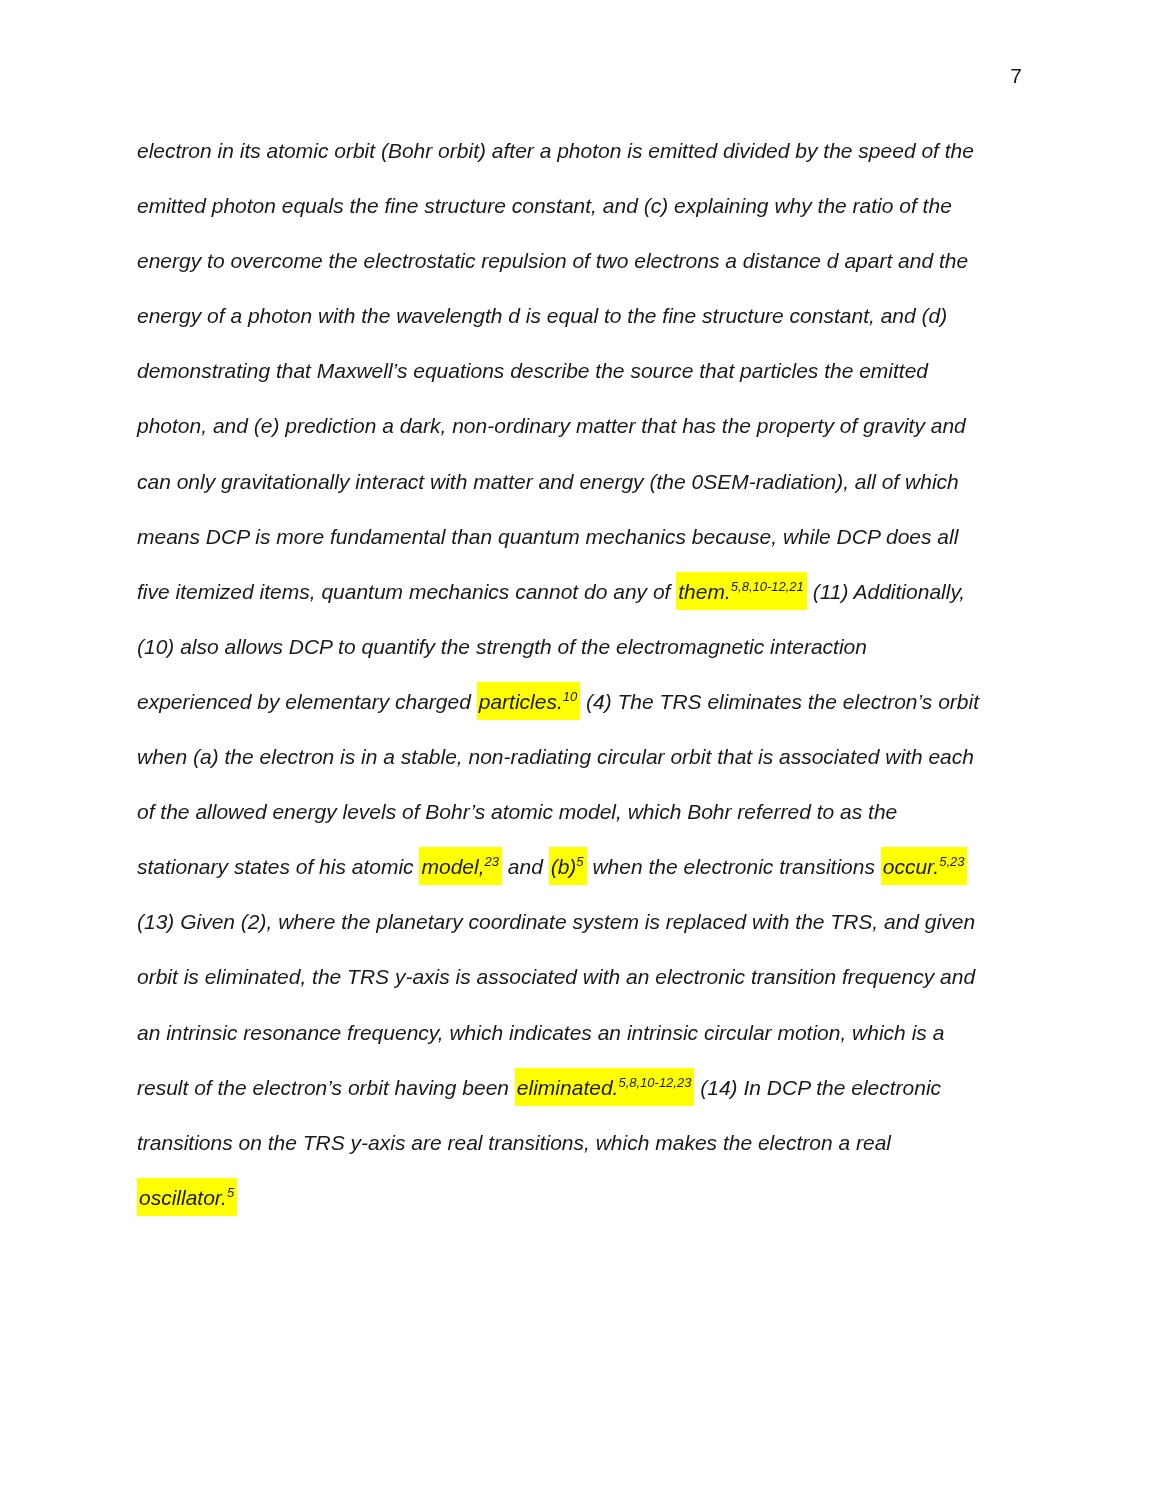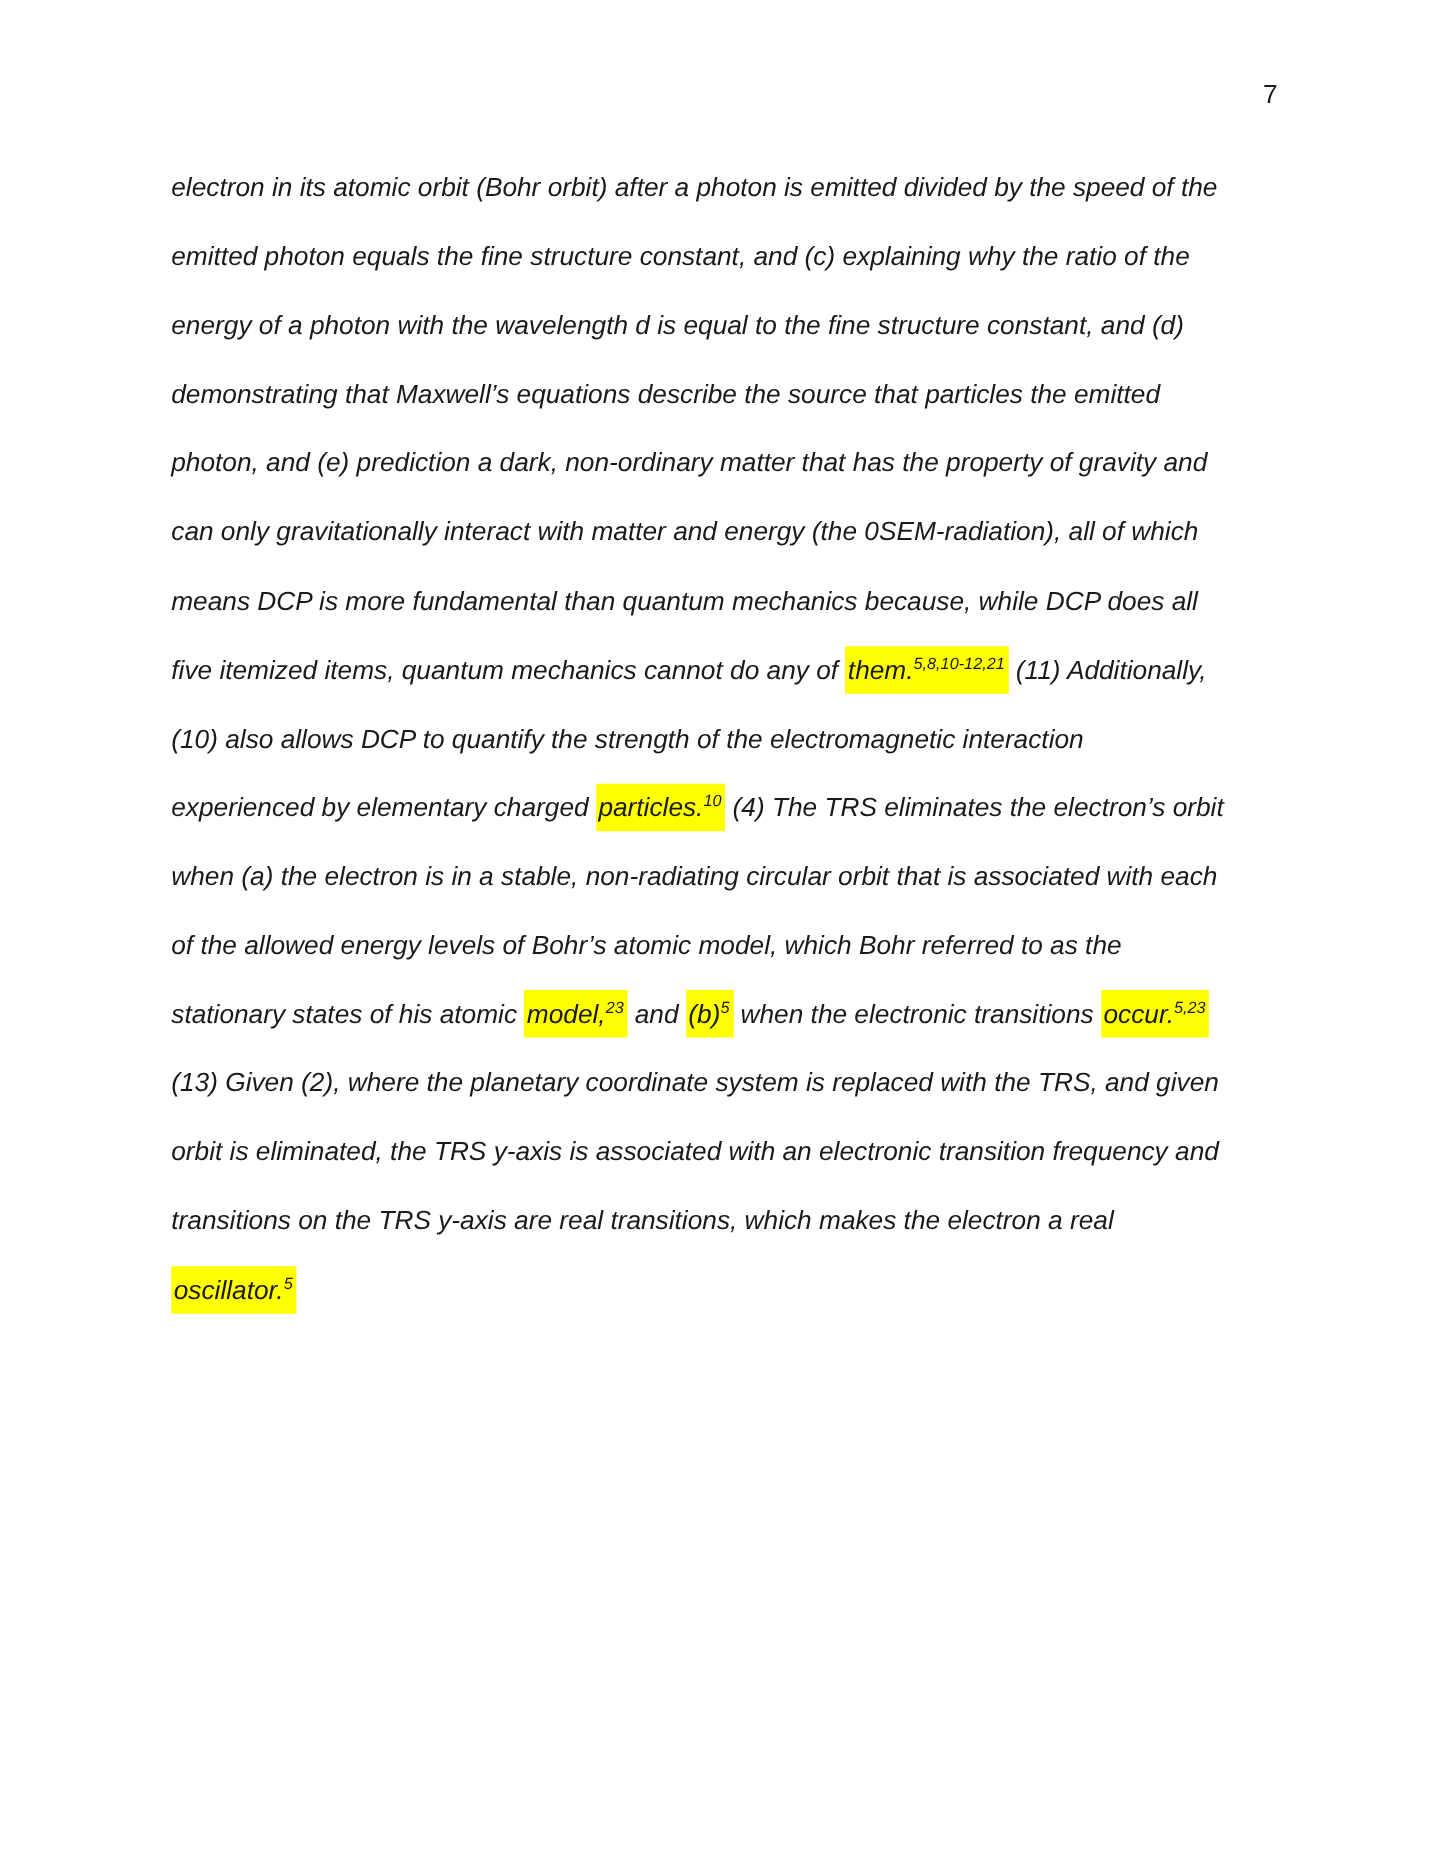--- a/index.html
+++ b/index.html
@@ -52,29 +52,32 @@
   }
 </style>
 </head>
 <body>
 
 <div class="page">
   <div class="page-number">7</div>
   <div class="text-body">
       <div class="line"><span>electron in its atomic orbit (Bohr orbit) after a photon is emitted divided by the speed of the</span></div>
       <div class="line"><span>emitted photon equals the fine structure constant, and (c) explaining why the ratio of the</span></div>
+      <div class="line"><span>energy to overcome the electrostatic repulsion of two electrons a distance d apart and the</span></div>
       <div class="line"><span>energy of a photon with the wavelength d is equal to the fine structure constant, and (d)</span></div>
       <div class="line"><span>demonstrating that Maxwell’s equations describe the source that particles the emitted</span></div>
       <div class="line"><span>photon, and (e) prediction a dark, non-ordinary matter that has the property of gravity and</span></div>
       <div class="line"><span>can only gravitationally interact with matter and energy (the 0SEM-radiation), all of which</span></div>
       <div class="line"><span>means DCP is more fundamental than quantum mechanics because, while DCP does all</span></div>
       <div class="line"><span>five itemized items, quantum mechanics cannot do any of </span><span class="hl">them.<sup>5,8,10-12,21</sup></span><span> (11) Additionally,</span></div>
       <div class="line"><span>(10) also allows DCP to quantify the strength of the electromagnetic interaction</span></div>
       <div class="line"><span>experienced by elementary charged </span><span class="hl">particles.<sup>10</sup></span><span> (4) The TRS eliminates the electron’s orbit</span></div>
       <div class="line"><span>when (a) the electron is in a stable, non-radiating circular orbit that is associated with each</span></div>
       <div class="line"><span>of the allowed energy levels of Bohr’s atomic model, which Bohr referred to as the</span></div>
       <div class="line"><span>stationary states of his atomic </span><span class="hl">model,<sup>23</sup></span><span> and </span><span class="hl">(b)<sup>5</sup></span><span> when the electronic transitions </span><span class="hl">occur.<sup>5,23</sup></span></div>
       <div class="line"><span>(13) Given (2), where the planetary coordinate system is replaced with the TRS, and given</span></div>
       <div class="line"><span>orbit is eliminated, the TRS y-axis is associated with an electronic transition frequency and</span></div>
+      <div class="line"><span>an intrinsic resonance frequency, which indicates an intrinsic circular motion, which is a</span></div>
+      <div class="line"><span>result of the electron’s orbit having been </span><span class="hl">eliminated.<sup>5,8,10-12,23</sup></span><span> (14) In DCP the electronic</span></div>
       <div class="line"><span>transitions on the TRS y-axis are real transitions, which makes the electron a real</span></div>
       <div class="line"><span class="hl">oscillator.<sup>5</sup></span></div>
     </div>
 </div>
 
 </body></html>

